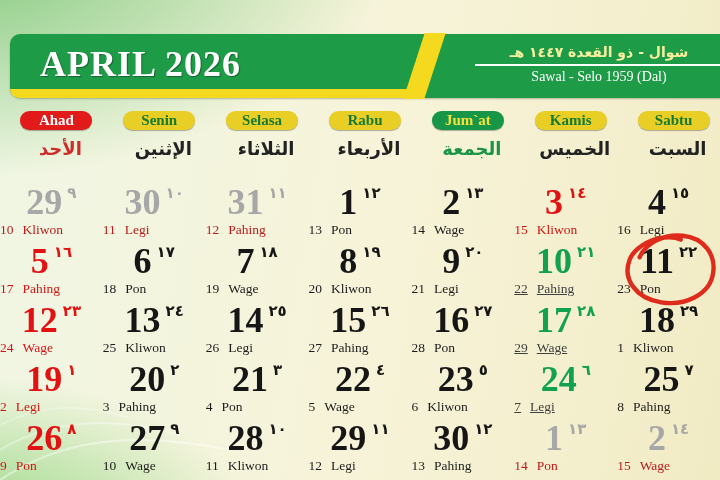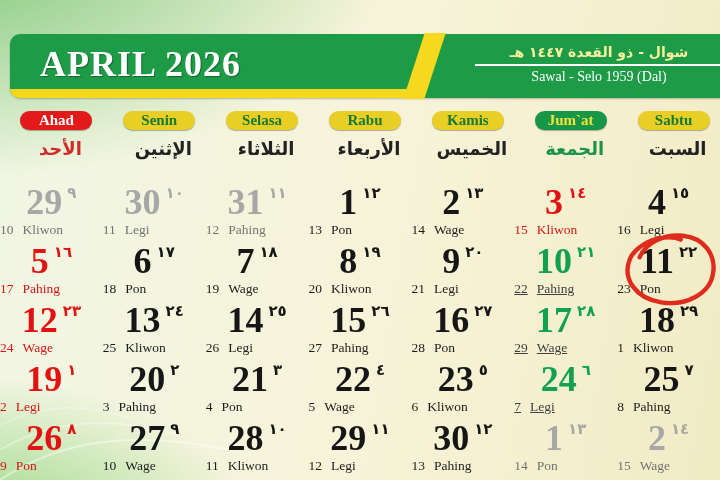--- a/index.html
+++ b/index.html
@@ -57,21 +57,21 @@
   .pasaran{font-size:13.5px;line-height:15px;margin-top:0;}
   .pasaran .pname{margin-left:9px;}
 
   .tone-black .greg,.tone-black .hijri{color:#161616;}
   .tone-black .pasaran{color:#1c1c1c;}
   .tone-red .greg,.tone-red .hijri{color:#e21212;}
   .tone-red .pasaran{color:#d41515;}
   .tone-green .greg,.tone-green .hijri{color:#12a14e;}
   .tone-green .pasaran{color:#404040;text-decoration:underline;}
   .tone-gray .greg,.tone-gray .hijri{color:#a7a7a7;}
-  .tone-gray .pasaran{color:#737373;}
+  .tone-gray .pasaran{color:#b91c1c;}
 
   .circle-svg{position:absolute;left:3px;top:-15px;width:98px;height:88px;
     overflow:visible;pointer-events:none;}
 </style>
 </head>
 <body>
 <div id="stage">
 
   <svg class="texture" width="230" height="150" viewBox="0 0 230 150">
     <path d="M0 150 C 60 110, 130 100, 230 120" fill="none" stroke="rgba(255,255,255,.45)" stroke-width="2"></path>
@@ -88,22 +88,22 @@
       <hr class="header-divider">
       <div class="header-latin">Sawal - Selo 1959 (Dal)</div>
     </div>
   </div>
 
   <div class="dayhead-row">
       <div class="dayhead"><span class="pill sunday">Ahad</span><div class="arabic-name sunday">الأحد</div></div>
       <div class="dayhead"><span class="pill weekday">Senin</span><div class="arabic-name weekday">الإثنين</div></div>
       <div class="dayhead"><span class="pill weekday">Selasa</span><div class="arabic-name weekday">الثلاثاء</div></div>
       <div class="dayhead"><span class="pill weekday">Rabu</span><div class="arabic-name weekday">الأربعاء</div></div>
+      <div class="dayhead"><span class="pill friday">Jum`at</span><div class="arabic-name friday">الجمعة</div></div>
       <div class="dayhead"><span class="pill weekday">Kamis</span><div class="arabic-name weekday">الخميس</div></div>
-      <div class="dayhead"><span class="pill friday">Jum`at</span><div class="arabic-name friday">الجمعة</div></div>
       <div class="dayhead"><span class="pill weekday">Sabtu</span><div class="arabic-name weekday">السبت</div></div>
     </div>
 
   <div class="weeks">
       <div class="week-row">
         <div class="cell tone-gray">
           <div class="date-line">
             <span class="greg">29</span>
             <span class="hijri">٩</span>
           </div>

